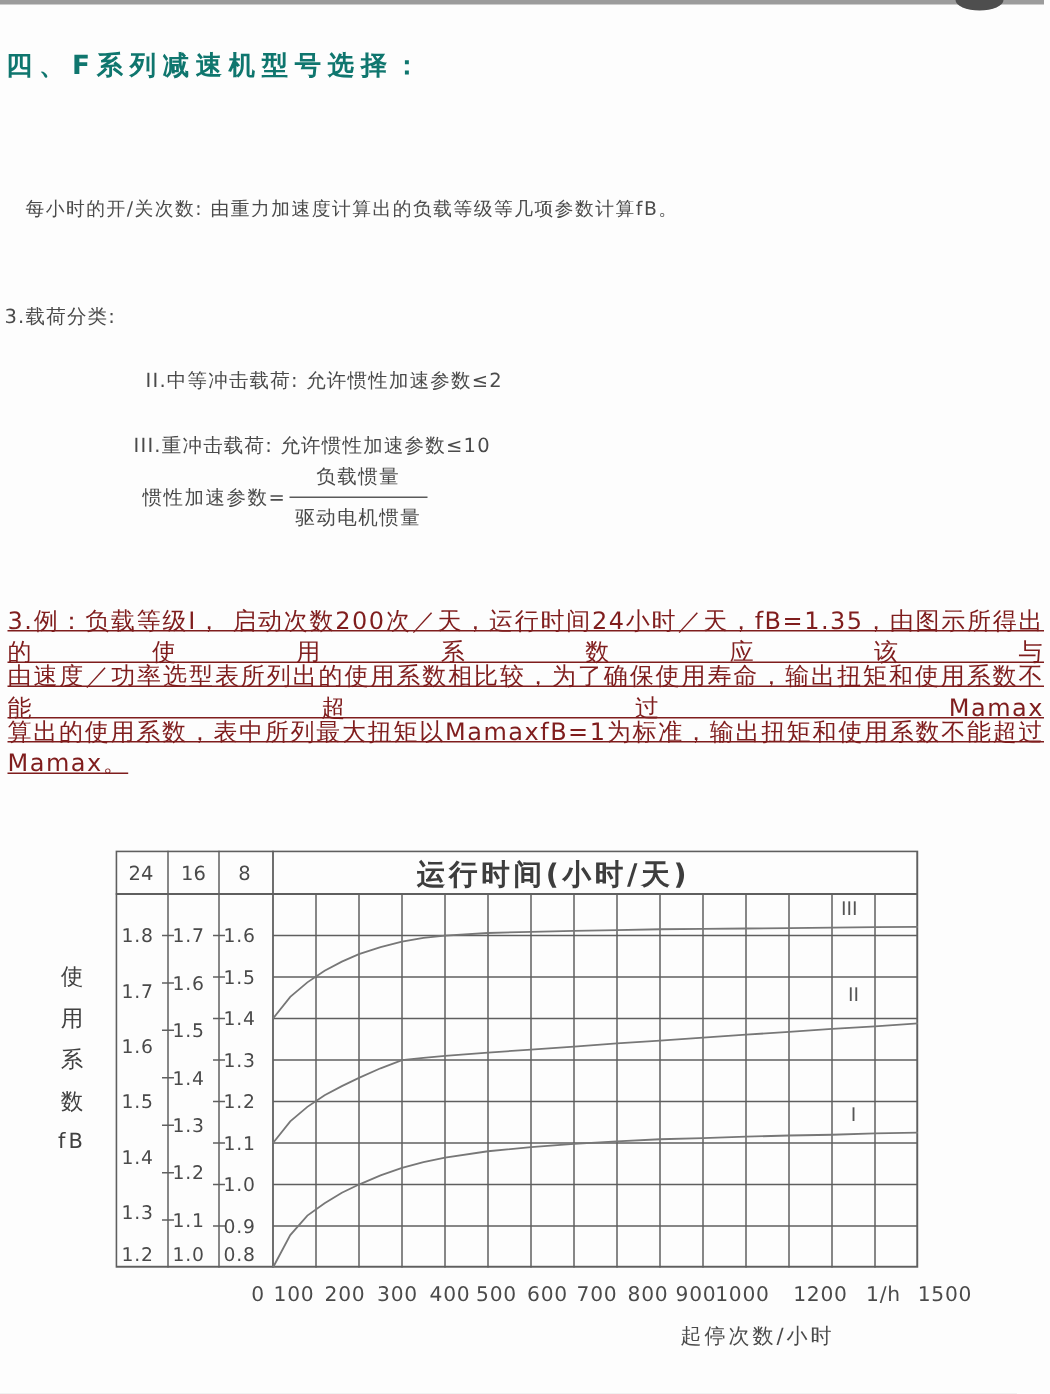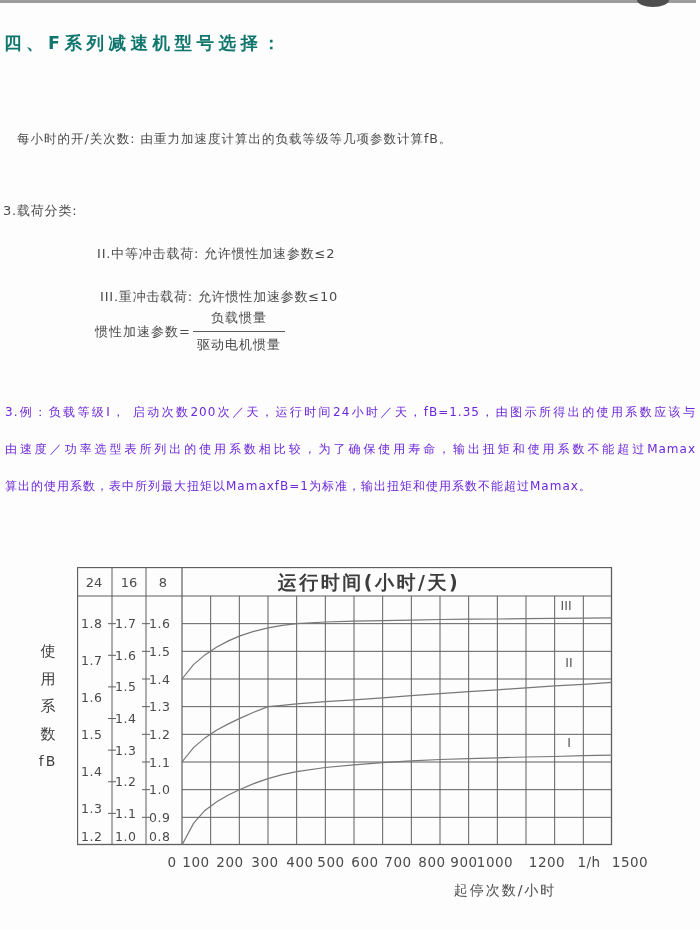--- a/index.html
+++ b/index.html
@@ -9,22 +9,22 @@
     font-family:"DejaVu Sans","Liberation Sans",sans-serif;
     color:#454545;
   }
   .abs{position:absolute;}
   .toprule{left:0;top:9;width:696px;height:3px;background:#9c9c9c;}
   .logo-frag{left:637px;top:0;width:32px;height:7px;background:#4e4e4e;
     border-radius:0 0 16px 16px / 0 0 7px 7px;}
   .title{left:4px;top:31px;font-size:17.5px;font-weight:bold;color:#0f766e;
     letter-spacing:4.5px;white-space:nowrap;}
   .p{font-size:12.5px;color:#4a4a4a;letter-spacing:0.8px;white-space:nowrap;}
-  .p3{font-size:12px;color:#6d28d9;white-space:normal;width:691px;
-    text-align:justify;letter-spacing:1px;}
+  .p3{font-size:16px;color:#7f1d1d;white-space:normal;width:691px;
+    text-align:justify;letter-spacing:1px;text-decoration:underline;}
   .p3.just{text-align-last:justify;}
   .formula{left:95px;top:308px;display:flex;align-items:center;
     font-size:13px;color:#4a4a4a;letter-spacing:1px;}
   .frac{display:inline-block;text-align:center;margin-left:2px;}
   .frac .num{display:block;padding:1px 12px 4px 12px;border-bottom:1.5px solid #5a5a5a;}
   .frac .den{display:block;padding:4px 4px 1px 4px;}
   .ylabel{left:33px;top:638px;width:30px;text-align:center;
     font-size:15px;color:#414141;line-height:27.5px;letter-spacing:0;}
   .ylabel .fb{font-size:14px;letter-spacing:2px;}
   svg text{font-family:"DejaVu Sans","Liberation Sans",sans-serif;}
@@ -35,21 +35,21 @@
 <div id="page">
   <div class="abs toprule"></div>
   <div class="abs logo-frag"></div>
 
   <div class="abs title">四、F系列减速机型号选择：</div>
 
   <div class="abs p" style="left:17px;top:131px;letter-spacing:1px;">每小时的开/关次数: 由重力加速度计算出的负载等级等几项参数计算fB。</div>
 
   <div class="abs p" style="left:3px;top:202px;font-size:13px;">3.载荷分类:</div>
   <div class="abs p" style="left:97px;top:245px;font-size:13px;">II.中等冲击载荷: 允许惯性加速参数≤2</div>
-  <div class="abs p" style="left:100px;top:288px;font-size:13px;">III.重冲击载荷: 允许惯性加速参数≤10</div>
+  <div class="abs p" style="left:89px;top:288px;font-size:13px;">III.重冲击载荷: 允许惯性加速参数≤10</div>
 
   <div class="abs formula">
     <span>惯性加速参数=</span>
     <span class="frac">
       <span class="num">负载惯量</span>
       <span class="den">驱动电机惯量</span>
     </span>
   </div>
 
   <div class="abs p3 just" style="left:5px;top:404px;">3.例：负载等级I， 启动次数200次／天，运行时间24小时／天，fB=1.35，由图示所得出的使用系数应该与</div>

